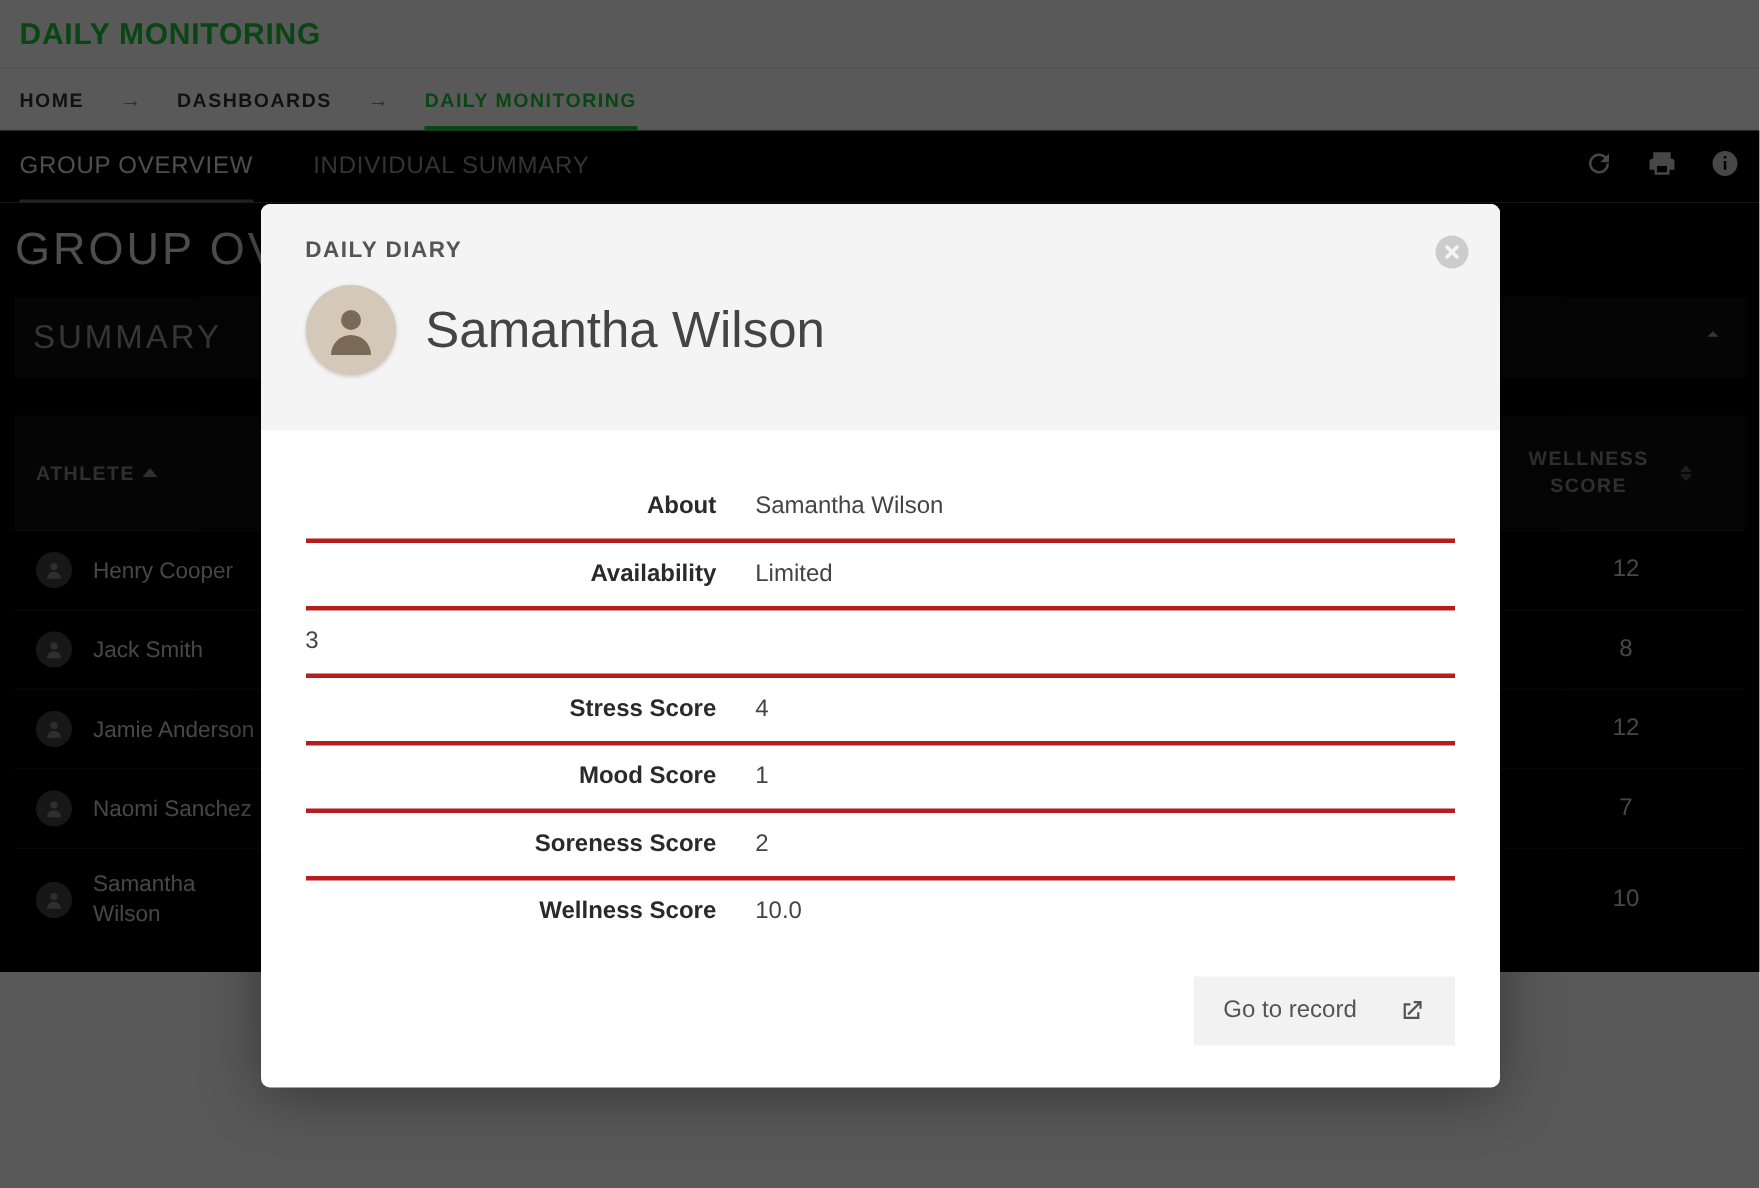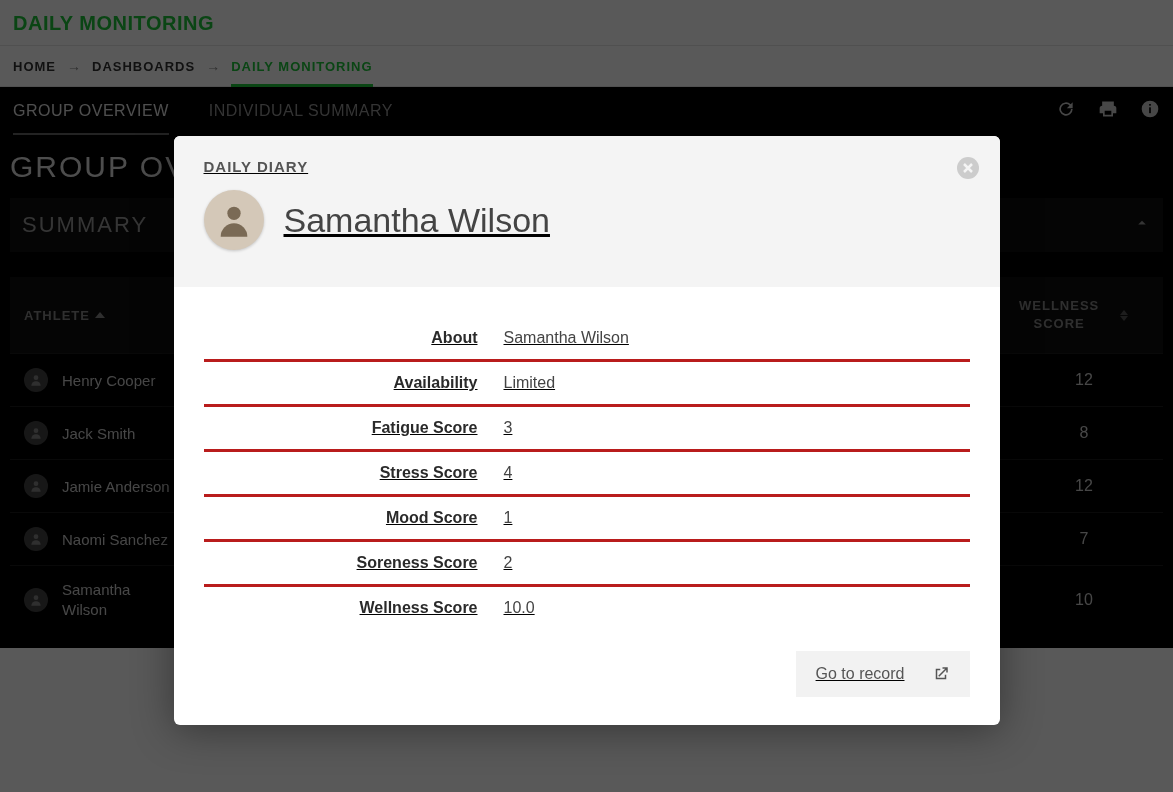--- a/index.html
+++ b/index.html
@@ -20,21 +20,21 @@
   font-size: 20px;
   font-weight: 700;
   letter-spacing: 0.5px;
   text-transform: uppercase;
 }
 .breadcrumb {
   padding: 12px 13px;
   border-bottom: 1px solid #e5e5e5;
   display: flex;
   align-items: center;
-  gap: 11px;
+  gap: 24px;
 }
 .breadcrumb a {
   color: #333;
   font-size: 13px;
   font-weight: 700;
   letter-spacing: 1px;
   text-transform: uppercase;
   text-decoration: none;
 }
 .breadcrumb .arrow { color: #888; font-size: 14px; }
@@ -139,21 +139,20 @@
   margin-left: auto; width: 130px; text-align: center;
   color: #ccc; font-size: 16px;
 }
 .overlay {
   position: absolute; inset: 0;
   background: rgba(0,0,0,0.65);
   display: flex;
   align-items: flex-start;
   justify-content: center;
   padding-top: 136px;
-  text-decoration: underline;
 }
 .modal {
   width: 826px;
   background: #fff;
   border-radius: 6px;
   box-shadow: 0 5px 40px rgba(0,0,0,0.4);
   overflow: hidden;
 }
 .modal-head {
   background: #f4f4f4;
@@ -346,21 +345,20 @@
     <div class="modal-body" id="details">
         <div class="detail-row">
           <div class="detail-label">About</div>
           <div class="detail-value">Samantha Wilson</div>
         </div>
         <div class="detail-row">
           <div class="detail-label">Availability</div>
           <div class="detail-value">Limited</div>
         </div>
         <div class="detail-row">
-          <div class="detail-label">Fatigue Score</div>
           <div class="detail-value">3</div>
         </div>
         <div class="detail-row">
           <div class="detail-label">Stress Score</div>
           <div class="detail-value">4</div>
         </div>
         <div class="detail-row">
           <div class="detail-label">Mood Score</div>
           <div class="detail-value">1</div>
         </div>

